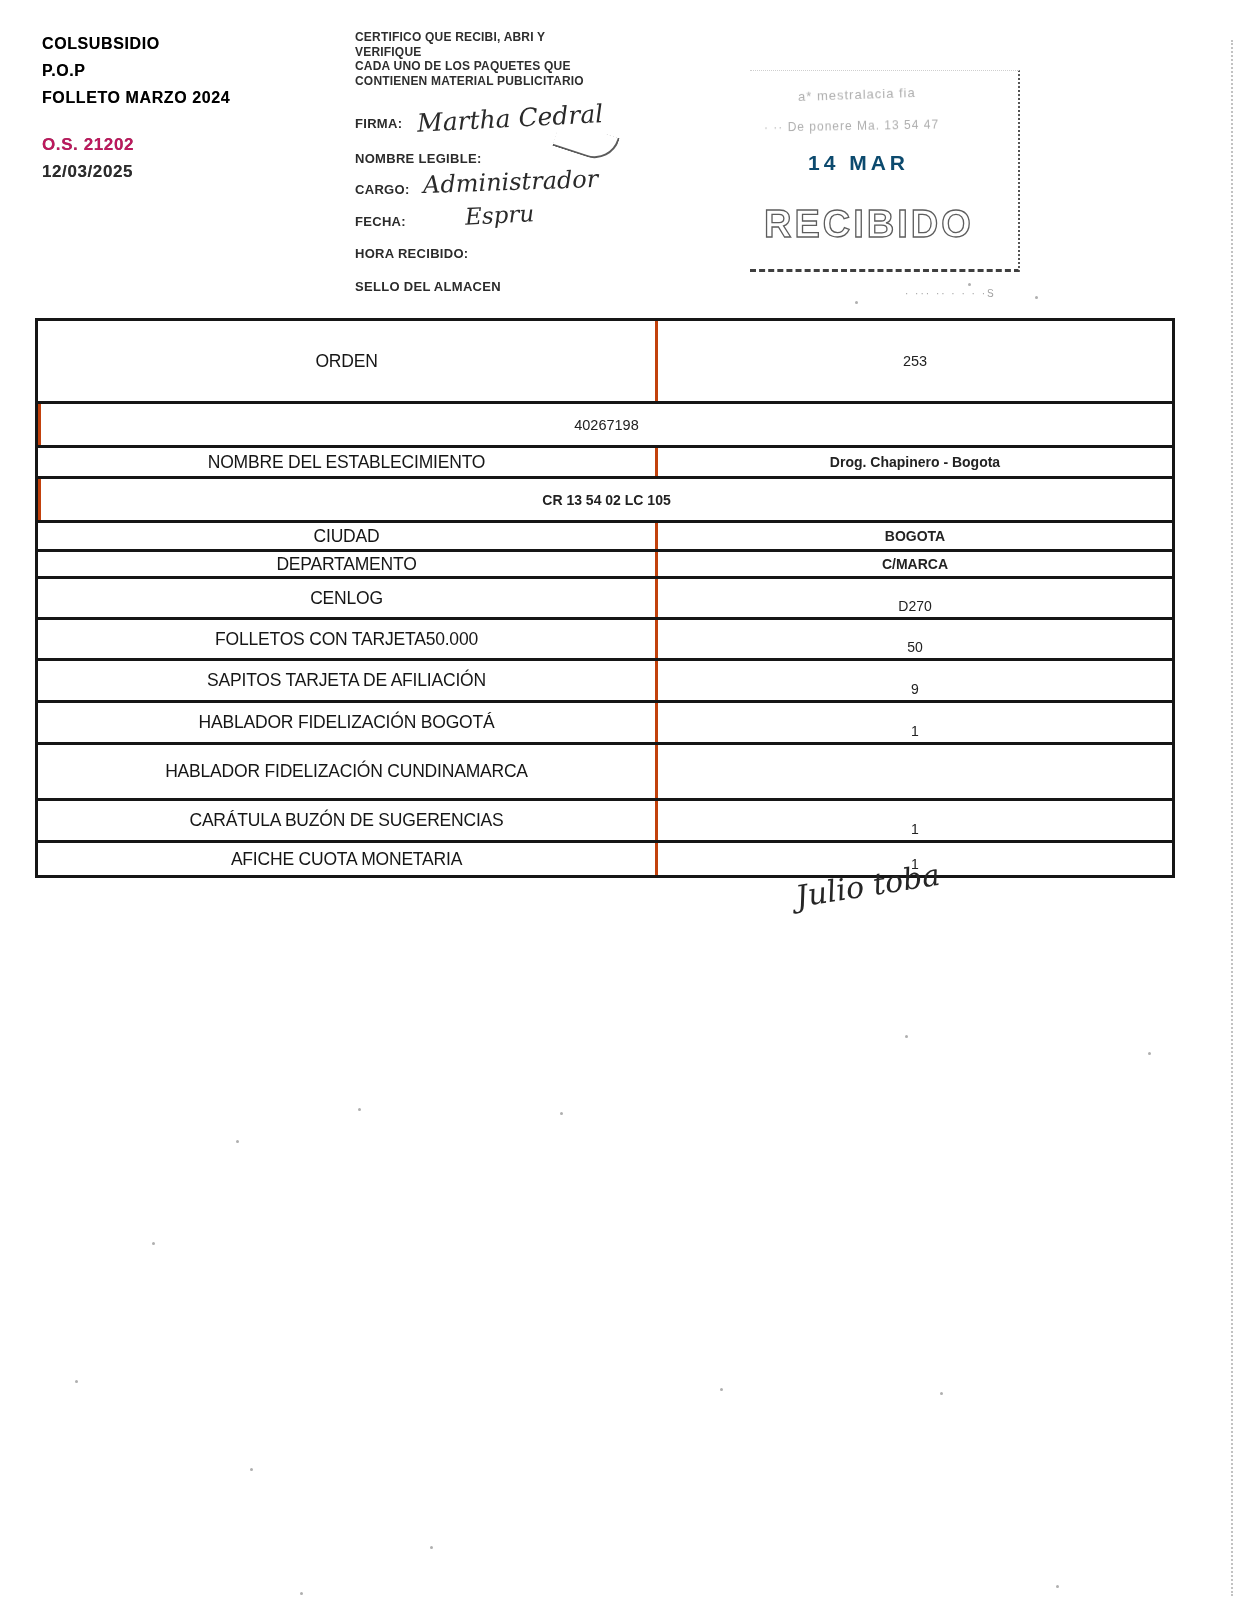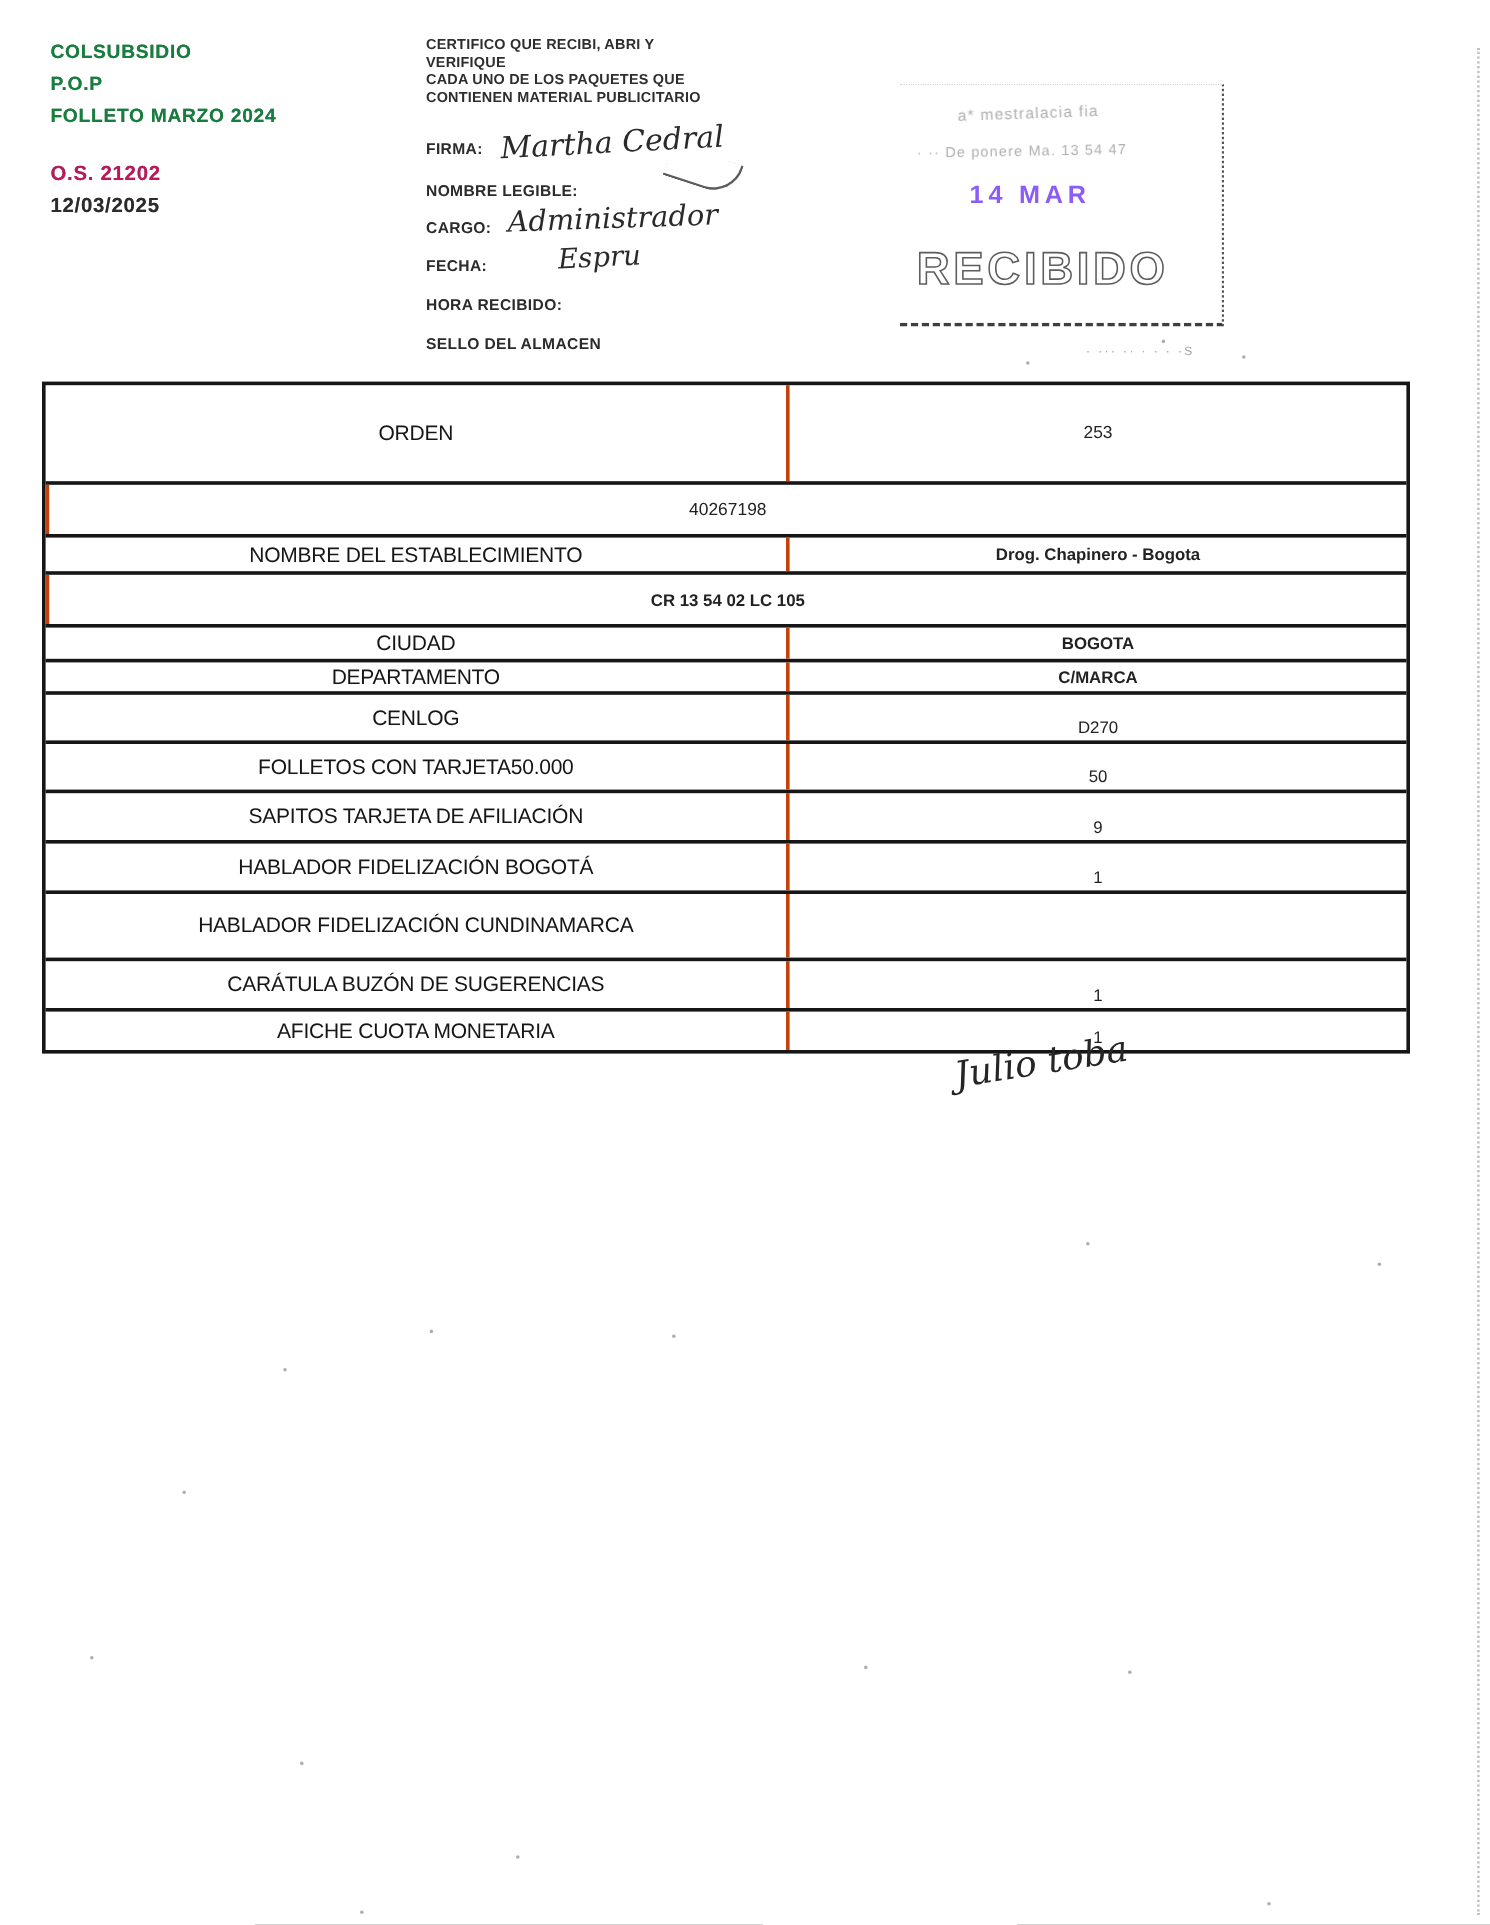--- a/index.html
+++ b/index.html
@@ -3,21 +3,21 @@
 <meta charset="utf-8">
 <style>
   html,body{margin:0;padding:0;background:#888;}
   .page{
     position:relative;width:1242px;height:1604px;background:#ffffff;
     font-family:"Liberation Sans",sans-serif;color:#1e1e1e;overflow:hidden;
     margin:0 auto;
   }
   
   .hdr{position:absolute;left:42px;top:30px;width:300px;}
-  .hdr div{font-weight:bold;font-size:16px;letter-spacing:.6px;color:#15803d;line-height:27px;
+  .hdr div{font-weight:bold;font-size:16px;letter-spacing:.6px;color:#000000;line-height:27px;
     text-shadow:0 0 .5px #777;}
   .hdr .os{margin-top:20px;font-size:17px;color:#be185d;}
   .hdr .dt{font-size:17px;color:#2c2c2c;}
   
   .cert{position:absolute;left:355px;top:30px;width:300px;}
   .cert .stline{font-weight:bold;font-size:12px;line-height:14.5px;letter-spacing:.2px;color:#2e2e2e;}
   .cert .lbl{font-weight:bold;font-size:13px;letter-spacing:.3px;color:#2b2b2b;position:absolute;left:0;}
   .hw{font-family:"DejaVu Serif",serif;font-style:italic;color:#2a2a2a;position:absolute;white-space:nowrap;}
   .sig{left:62px;top:74px;font-size:25px;transform:rotate(-3deg);}
   .sig-tail{position:absolute;left:200px;top:98px;width:60px;height:26px;border-bottom:2px solid #333;
@@ -25,21 +25,21 @@
   .cargo-hw{left:68px;top:138px;font-size:24px;transform:rotate(-2deg);}
   .fecha-hw{left:110px;top:172px;font-size:23px;transform:rotate(-3deg);}
   
   .stamp{position:absolute;left:750px;top:70px;width:268px;height:198px;
     border-right:2px dotted #555;border-bottom:3px dashed #3f3f3f;border-top:1px dotted #cfcfcf;}
   .stamp .faint{position:absolute;color:#6b6b6b;opacity:.55;filter:blur(.4px);
     font-size:13px;letter-spacing:1px;white-space:nowrap;}
   .stamp .f1{left:48px;top:16px;transform:rotate(-2deg);}
   .stamp .f2{left:14px;top:48px;transform:rotate(-1deg);font-size:12px;}
   .stamp .sdate{position:absolute;left:58px;top:80px;font-size:21px;font-weight:bold;
-    letter-spacing:4px;color:#8b5cf6;filter:blur(.3px);}
+    letter-spacing:4px;color:#0c4a6e;filter:blur(.3px);}
   .stamp svg{position:absolute;left:12px;top:128px;}
   
   .tbl{position:absolute;left:35px;top:318px;width:1140px;border:3px solid #161616;box-sizing:border-box;}
   .trow{display:flex;border-top:3px solid #161616;box-sizing:border-box;}
   .trow:first-child{border-top:none;}
   .tlabel{width:617px;display:flex;align-items:center;justify-content:center;
     font-size:17.5px;letter-spacing:-.2px;color:#161616;box-sizing:border-box;}
   .tvalue{flex:1;display:flex;align-items:center;justify-content:center;
     font-size:14.5px;color:#222;border-left:3px solid #c2410c;box-sizing:border-box;}
   .tvalue.vbold{font-weight:bold;font-size:14px;}

